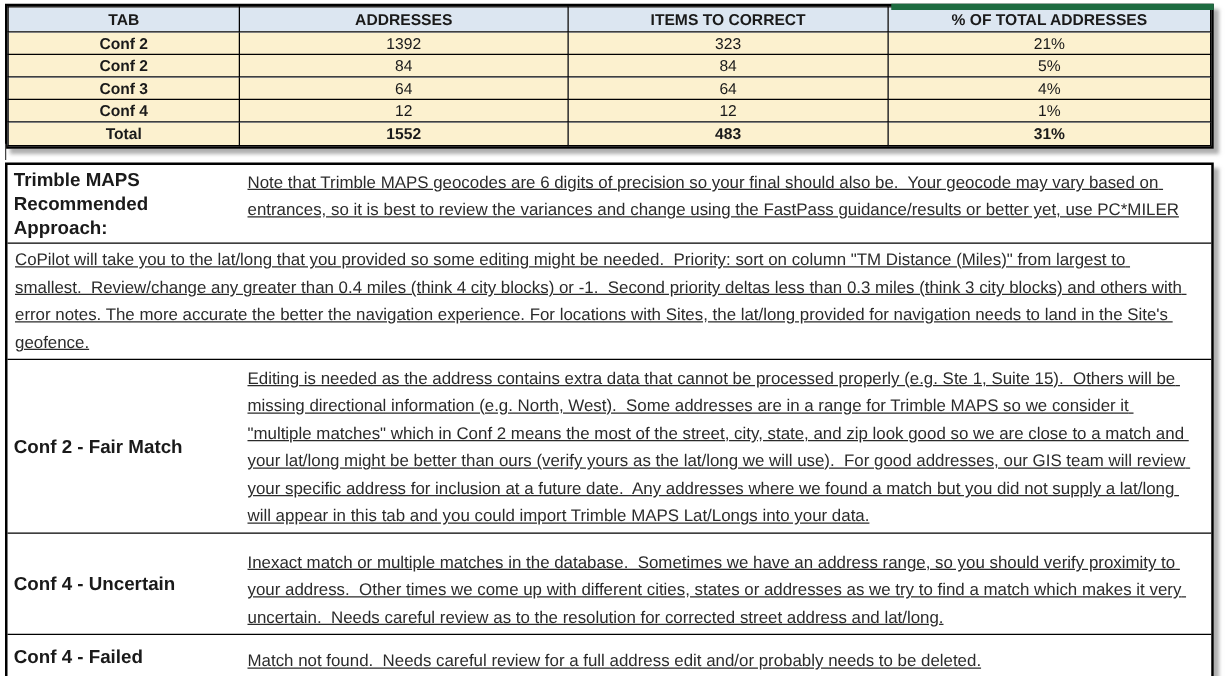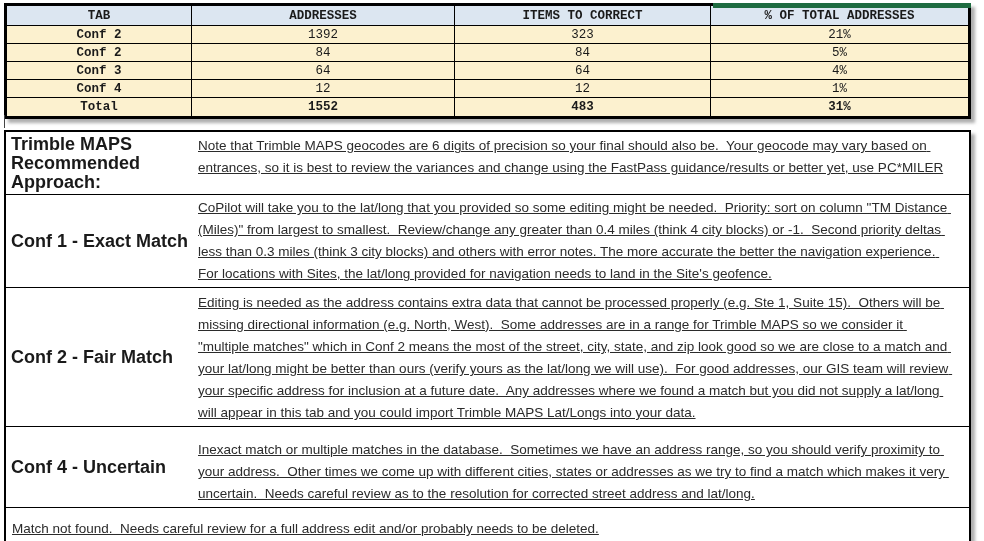--- a/index.html
+++ b/index.html
@@ -3,40 +3,40 @@
 <meta charset="utf-8">
 <style>
   html,body{margin:0;padding:0;background:#ffffff;width:984px;height:541px;overflow:hidden;
     font-family:"Liberation Sans",sans-serif;-webkit-font-smoothing:antialiased;}
   :root{
     --header-bg:#dce6f1; --row-bg:#fcf1cf; --accent:#1e6c41;
     --line:#000; --text:#1a1a1a; --desc:#2b2b2b;
   }
   .box{border:2px solid var(--line);background:#fff;width:963px;margin-left:4px;
        box-shadow:4px 4px 3px rgba(110,110,110,.55);position:relative;}
-  .summary-box{margin-top:3px;font-family:Liberation Mono, monospace;}
+  .summary-box{margin-top:3px;}
   .details-box{margin-top:11px;}
   .connector{position:absolute;left:4px;top:115px;width:1px;height:13px;background:#444;}
 
   
   table.summary{border-collapse:collapse;table-layout:fixed;width:100%;}
   table.summary th,table.summary td{
     border:1px solid var(--line);text-align:center;vertical-align:middle;
     font-size:12.5px;color:var(--text);padding:0 2px;overflow:hidden;white-space:nowrap;}
   table.summary th{background:var(--header-bg);font-weight:bold;height:19px;}
   table.summary td{background:var(--row-bg);height:17px;}
   table.summary td.lbl{font-weight:bold;}
   table.summary tr.total-row td{font-weight:bold;height:18px;text-align:center;}
   .green-bar{position:absolute;top:-2px;left:707px;right:-2px;height:5px;
              background:var(--accent);z-index:3;}
 
   
   .drow{display:flex;border-bottom:1px solid var(--line);}
   .drow:last-child{border-bottom:none;}
-  .dlabel{width:186px;flex:0 0 186px;font-weight:bold;font-size:18px;line-height:19px;
+  .dlabel{width:186px;flex:0 0 186px;font-weight:bold;font-size:15px;line-height:19px;
           color:var(--text);padding:2px 2px 2px 5px;display:flex;align-items:center;box-sizing:border-box;}
   .dtext{flex:1;font-size:13.5px;line-height:22px;color:var(--desc);
          padding:2px 14px 2px 6px;display:flex;align-items:flex-end;box-sizing:border-box;
          white-space:pre-wrap;}
   .dtext span{display:block;text-decoration:underline;}
   .drow.r0{min-height:52px;}
   .drow.r0 .dlabel,.drow.r0 .dtext{align-items:flex-start;padding-top:3px;}
   .drow.r1{min-height:87px;}
   .drow.r2{min-height:138px;}
   .drow.r3{min-height:80px;}
@@ -99,28 +99,28 @@
 
 <div class="connector"></div>
 
 <div class="box details-box">
   <div id="details-rows">
       <div class="drow r0">
         <div class="dlabel">Trimble MAPS Recommended Approach:</div>
         <div class="dtext"><span>Note that Trimble MAPS geocodes are 6 digits of precision so your final should also be.  Your geocode may vary based on entrances, so it is best to review the variances and change using the FastPass guidance/results or better yet, use PC*MILER</span></div>
       </div>
       <div class="drow r1">
-        <div class="dlabel">Conf 1 - Exact Match</div>
         <div class="dtext"><span>CoPilot will take you to the lat/long that you provided so some editing might be needed.  Priority: sort on column "TM Distance (Miles)" from largest to smallest.  Review/change any greater than 0.4 miles (think 4 city blocks) or -1.  Second priority deltas less than 0.3 miles (think 3 city blocks) and others with error notes. The more accurate the better the navigation experience. For locations with Sites, the lat/long provided for navigation needs to land in the Site's geofence.</span></div>
       </div>
       <div class="drow r2">
         <div class="dlabel">Conf 2 - Fair Match</div>
         <div class="dtext"><span>Editing is needed as the address contains extra data that cannot be processed properly (e.g. Ste 1, Suite 15).  Others will be missing directional information (e.g. North, West).  Some addresses are in a range for Trimble MAPS so we consider it "multiple matches" which in Conf 2 means the most of the street, city, state, and zip look good so we are close to a match and your lat/long might be better than ours (verify yours as the lat/long we will use).  For good addresses, our GIS team will review your specific address for inclusion at a future date.  Any addresses where we found a match but you did not supply a lat/long will appear in this tab and you could import Trimble MAPS Lat/Longs into your data.</span></div>
       </div>
       <div class="drow r3">
         <div class="dlabel">Conf 4 - Uncertain</div>
         <div class="dtext"><span>Inexact match or multiple matches in the database.  Sometimes we have an address range, so you should verify proximity to your address.  Other times we come up with different cities, states or addresses as we try to find a match which makes it very uncertain.  Needs careful review as to the resolution for corrected street address and lat/long.</span></div>
       </div>
       <div class="drow r4">
+        <div class="dlabel">Conf 4 - Failed</div>
         <div class="dtext"><span>Match not found.  Needs careful review for a full address edit and/or probably needs to be deleted.</span></div>
       </div>
     </div>
 </div>
 
 </body></html>

